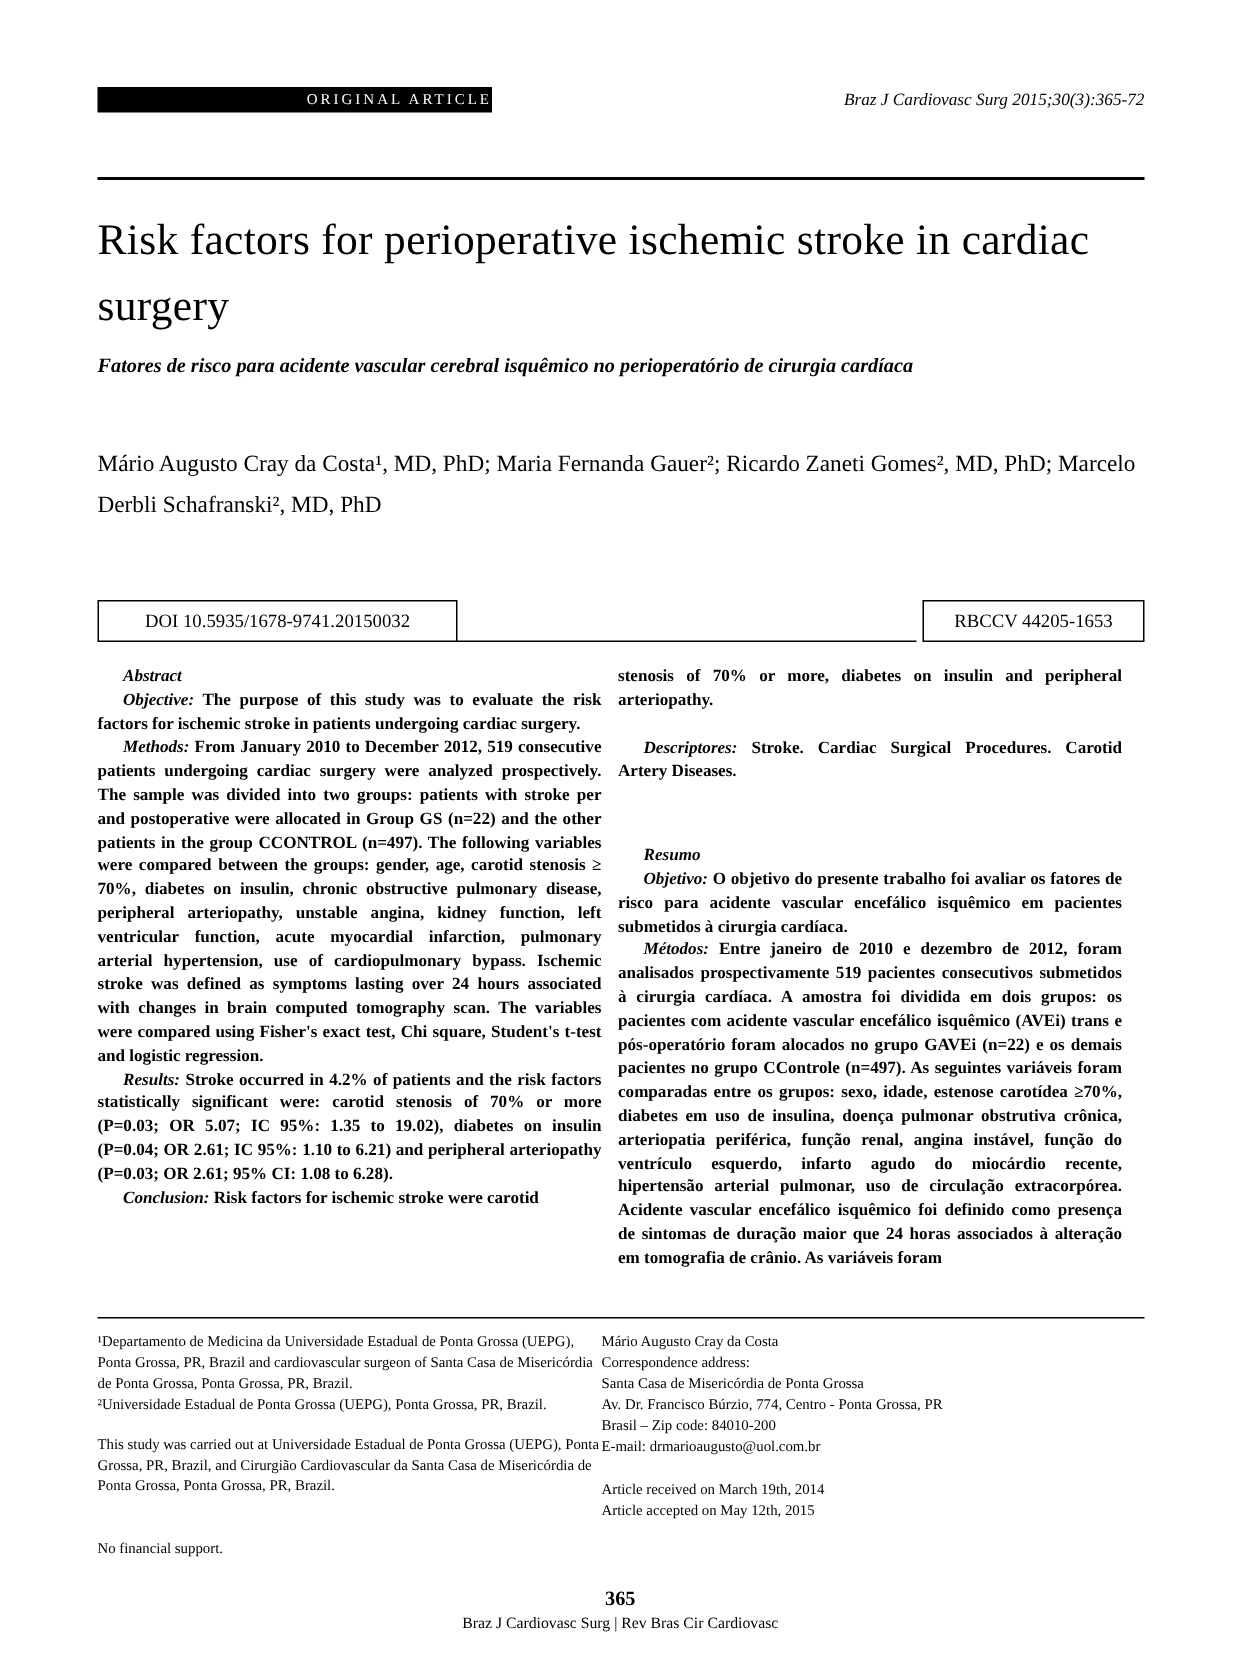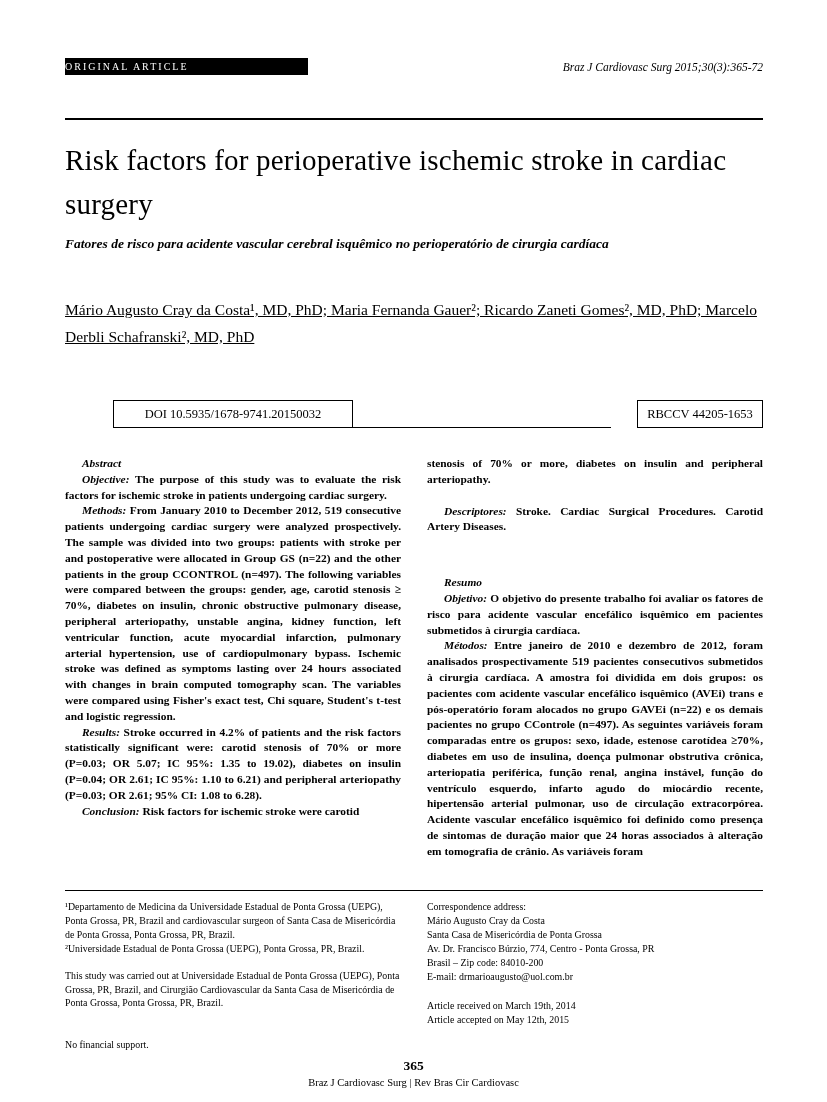--- a/index.html
+++ b/index.html
@@ -18,65 +18,65 @@
   .page{
     position:relative;
     width:827px; height:1102px;
     background:var(--paper,#fff);
     padding:58px 64px 16px 65px;
     overflow:hidden;
   }
   
   .topbar{ display:flex; justify-content:space-between; align-items:center; }
   .badge{
-    width:243px; height:17px;
+    width:263px; height:17px;
     background:var(--bar_bg,#000); color:var(--bar_text,#fff);
-    display:flex; align-items:center; justify-content:flex-start;
+    display:flex; align-items:center; justify-content:flex-end;
     font-size:10px; letter-spacing:2px;
   }
   .citation{ font-style:italic; font-size:11.5px; }
   .top-rule{ margin-top:43px; border-top:2px solid var(--ink,#000); }
   
   .title{
     margin-top:18px;
     font-size:29px; font-weight:normal; line-height:44px; letter-spacing:.2px;
   }
   .subtitle{
     margin-top:9px;
     font-size:13.5px; font-weight:bold; font-style:italic; line-height:17px;
   }
-  .authors{ margin-top:44px; font-size:15.5px; line-height:27px;text-decoration:underline; }
+  .authors{ margin-top:44px; font-size:15.5px; line-height:27px; }
   
   .id-row{ margin-top:50px; position:relative; display:flex; justify-content:space-between; }
   .id-row::after{
     content:""; position:absolute; left:239px; right:152px; bottom:0;
     height:1px; background:var(--ink,#000);
   }
   .id-box{
     height:28px; border:1px solid var(--ink,#000); background:var(--paper,#fff);
     display:flex; align-items:center; justify-content:center; font-size:12.5px;
   }
-  .id-box.doi{ width:240px;margin-left:48px; }
-  .id-box.rbccv{ width:126px; }
+  .id-box.doi{ width:240px; }
+  .id-box.rbccv{ width:148px; }
   
-  .columns{ margin-top:28px; display:flex; gap:26px; height:416px; overflow:hidden; }
+  .columns{ margin-top:16px; display:flex; gap:11px; height:416px; overflow:hidden; }
   .col{
     width:336px; flex:0 0 336px;
     font-size:11.4px; line-height:15.8px; font-weight:bold;
     text-align:justify;
   }
   .para{ text-indent:17px; }
   .no-indent{ text-indent:0; }
   .lead{ font-style:italic; }
   .sec-head{ font-style:italic; text-indent:17px; }
   .descriptors{ margin-top:16px; }
   .resumo-head{ margin-top:40px; }
   
   .foot-rule{ margin-top:18px; border-top:1px solid var(--ink,#000); }
-  .footnotes{ margin-top:9px; display:flex; gap:26px; font-size:9.9px; line-height:13.9px; }
+  .footnotes{ margin-top:9px; display:flex; font-size:9.9px; line-height:13.9px; }
   .fn-left{ width:336px; flex:0 0 336px; }
   .fn-right{ flex:1; }
   .fn-gap-lg{ margin-top:13px; }
   .fn-gap-md{ margin-top:28px; }
   .fn-dates{ margin-top:16px; line-height:14px; }
   
   .page-footer{
     position:absolute; left:0; right:0; bottom:14px; text-align:center;
   }
   .page-number{ font-weight:bold; font-size:13.5px; }
@@ -132,22 +132,22 @@
   <div class="foot-rule"></div>
 
   <footer class="footnotes">
     <div class="fn-left">
       <p>¹Departamento de Medicina da Universidade Estadual de Ponta Grossa (UEPG), Ponta Grossa, PR, Brazil and cardiovascular surgeon of Santa Casa de Misericórdia de Ponta Grossa, Ponta Grossa, PR, Brazil.</p>
       <p>²Universidade Estadual de Ponta Grossa (UEPG), Ponta Grossa, PR, Brazil.</p>
       <p class="fn-gap-lg">This study was carried out at Universidade Estadual de Ponta Grossa (UEPG), Ponta Grossa, PR, Brazil, and Cirurgião Cardiovascular da Santa Casa de Misericórdia de Ponta Grossa, Ponta Grossa, PR, Brazil.</p>
       <p class="fn-gap-md">No financial support.</p>
     </div>
     <div class="fn-right">
+      <div>Mário Augusto Cray da Costa</div>
       <div>Correspondence address:</div>
-      <div>Mário Augusto Cray da Costa</div>
       <div>Santa Casa de Misericórdia de Ponta Grossa</div>
       <div>Av. Dr. Francisco Búrzio, 774, Centro - Ponta Grossa, PR</div>
       <div>Brasil – Zip code: 84010-200</div>
       <div>E-mail: drmarioaugusto@uol.com.br</div>
       <div class="fn-dates">
         <div>Article received on March 19th, 2014</div>
         <div>Article accepted on May 12th, 2015</div>
       </div>
     </div>
   </footer>

